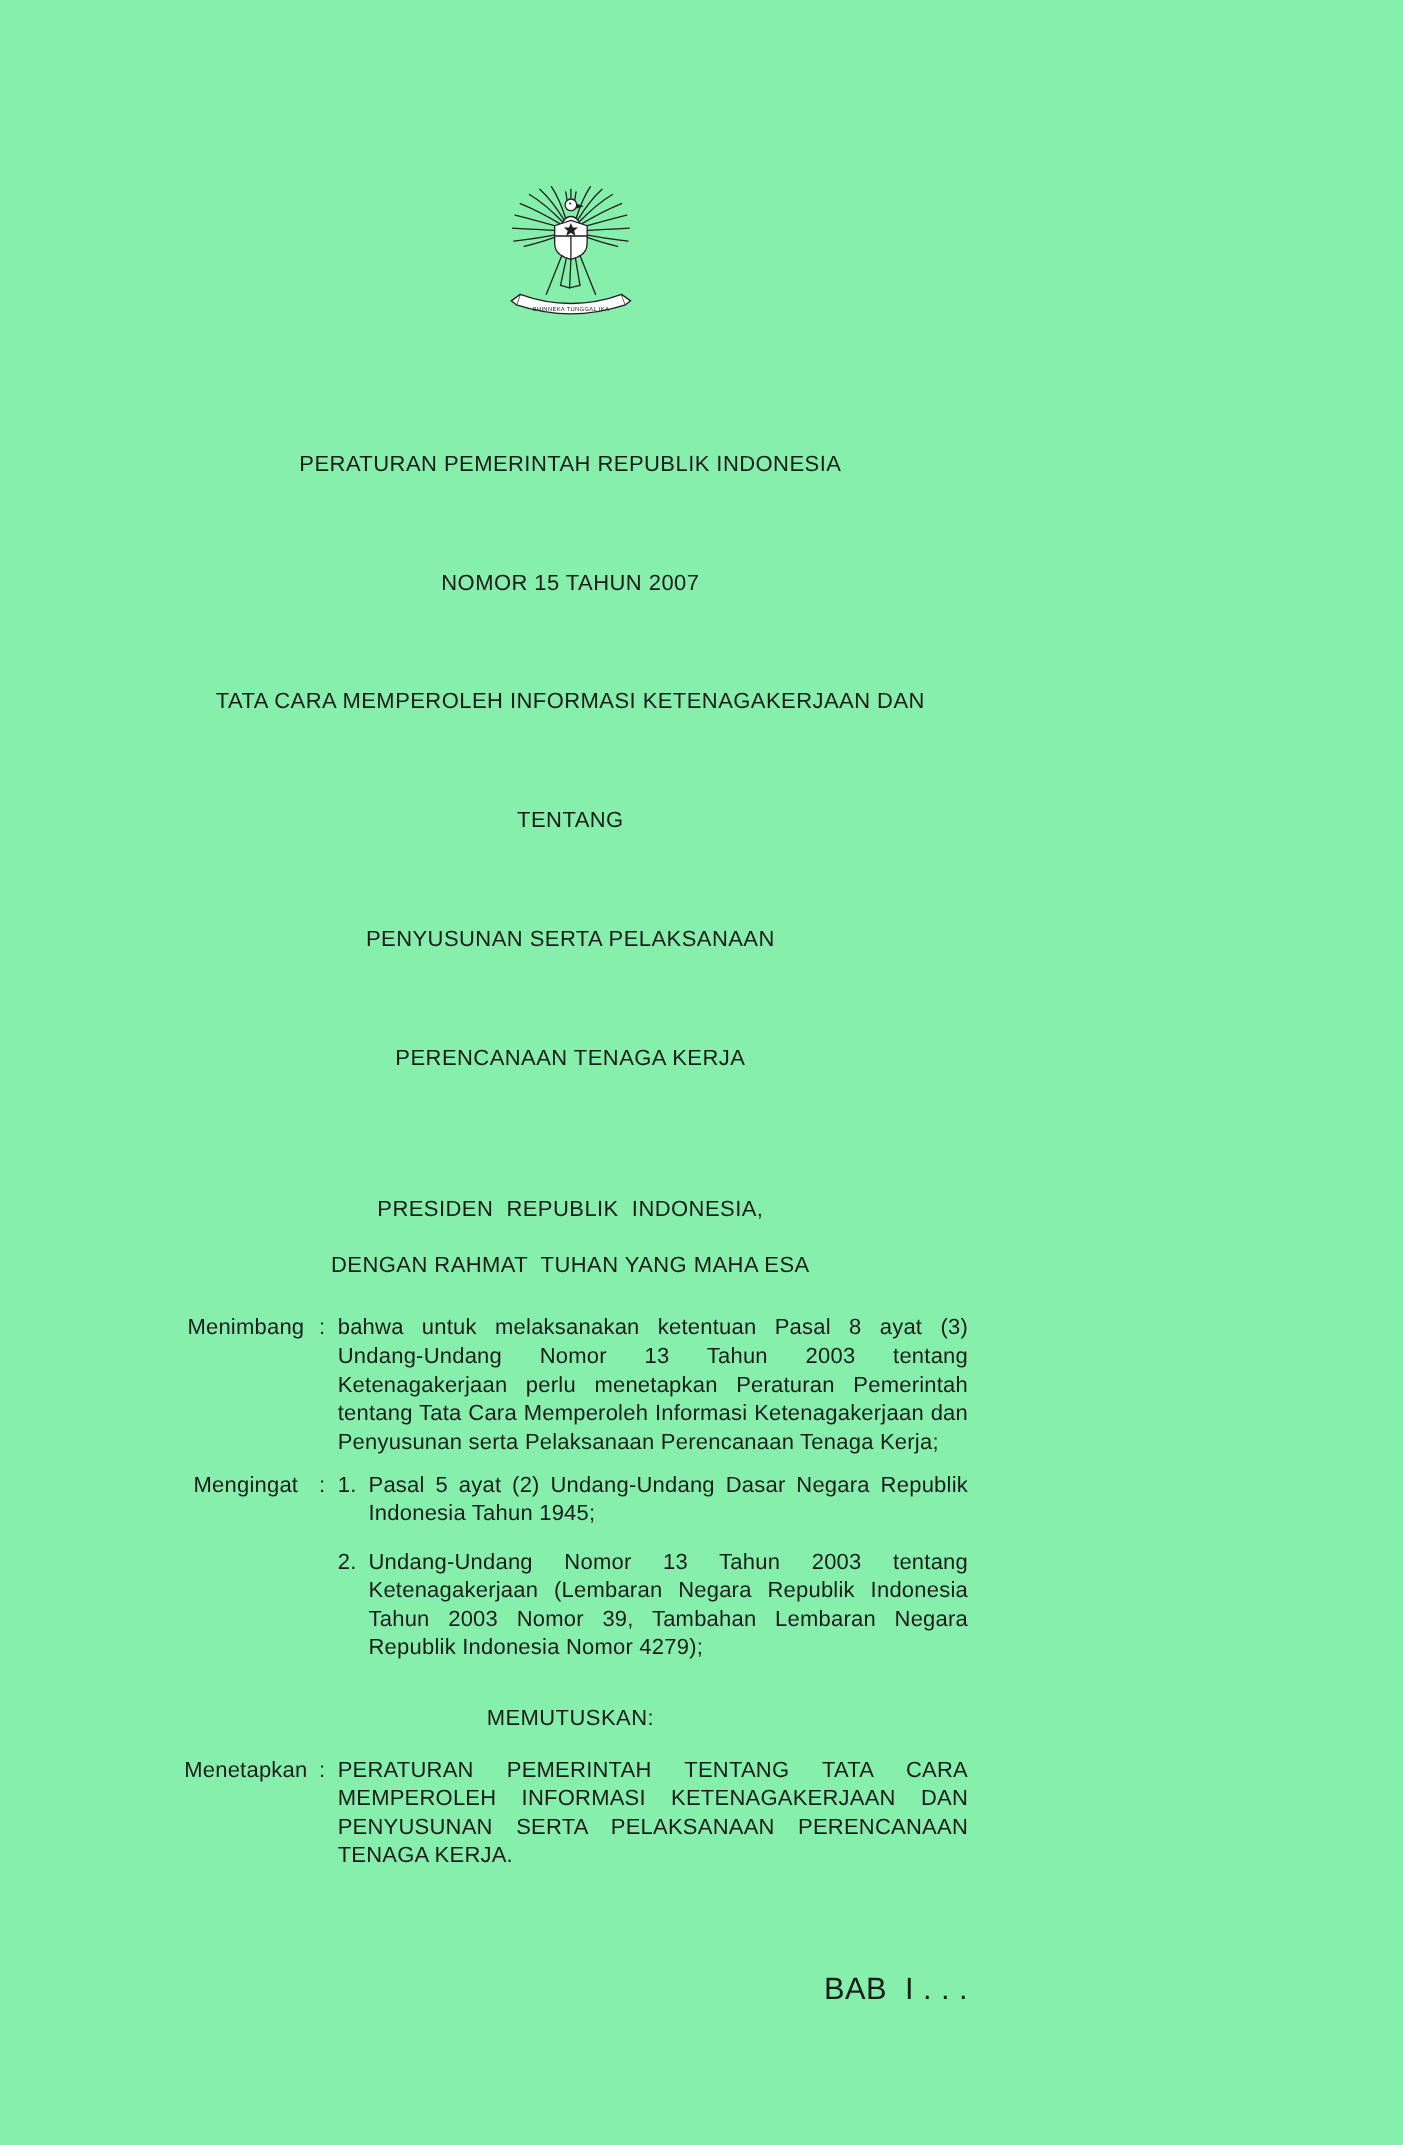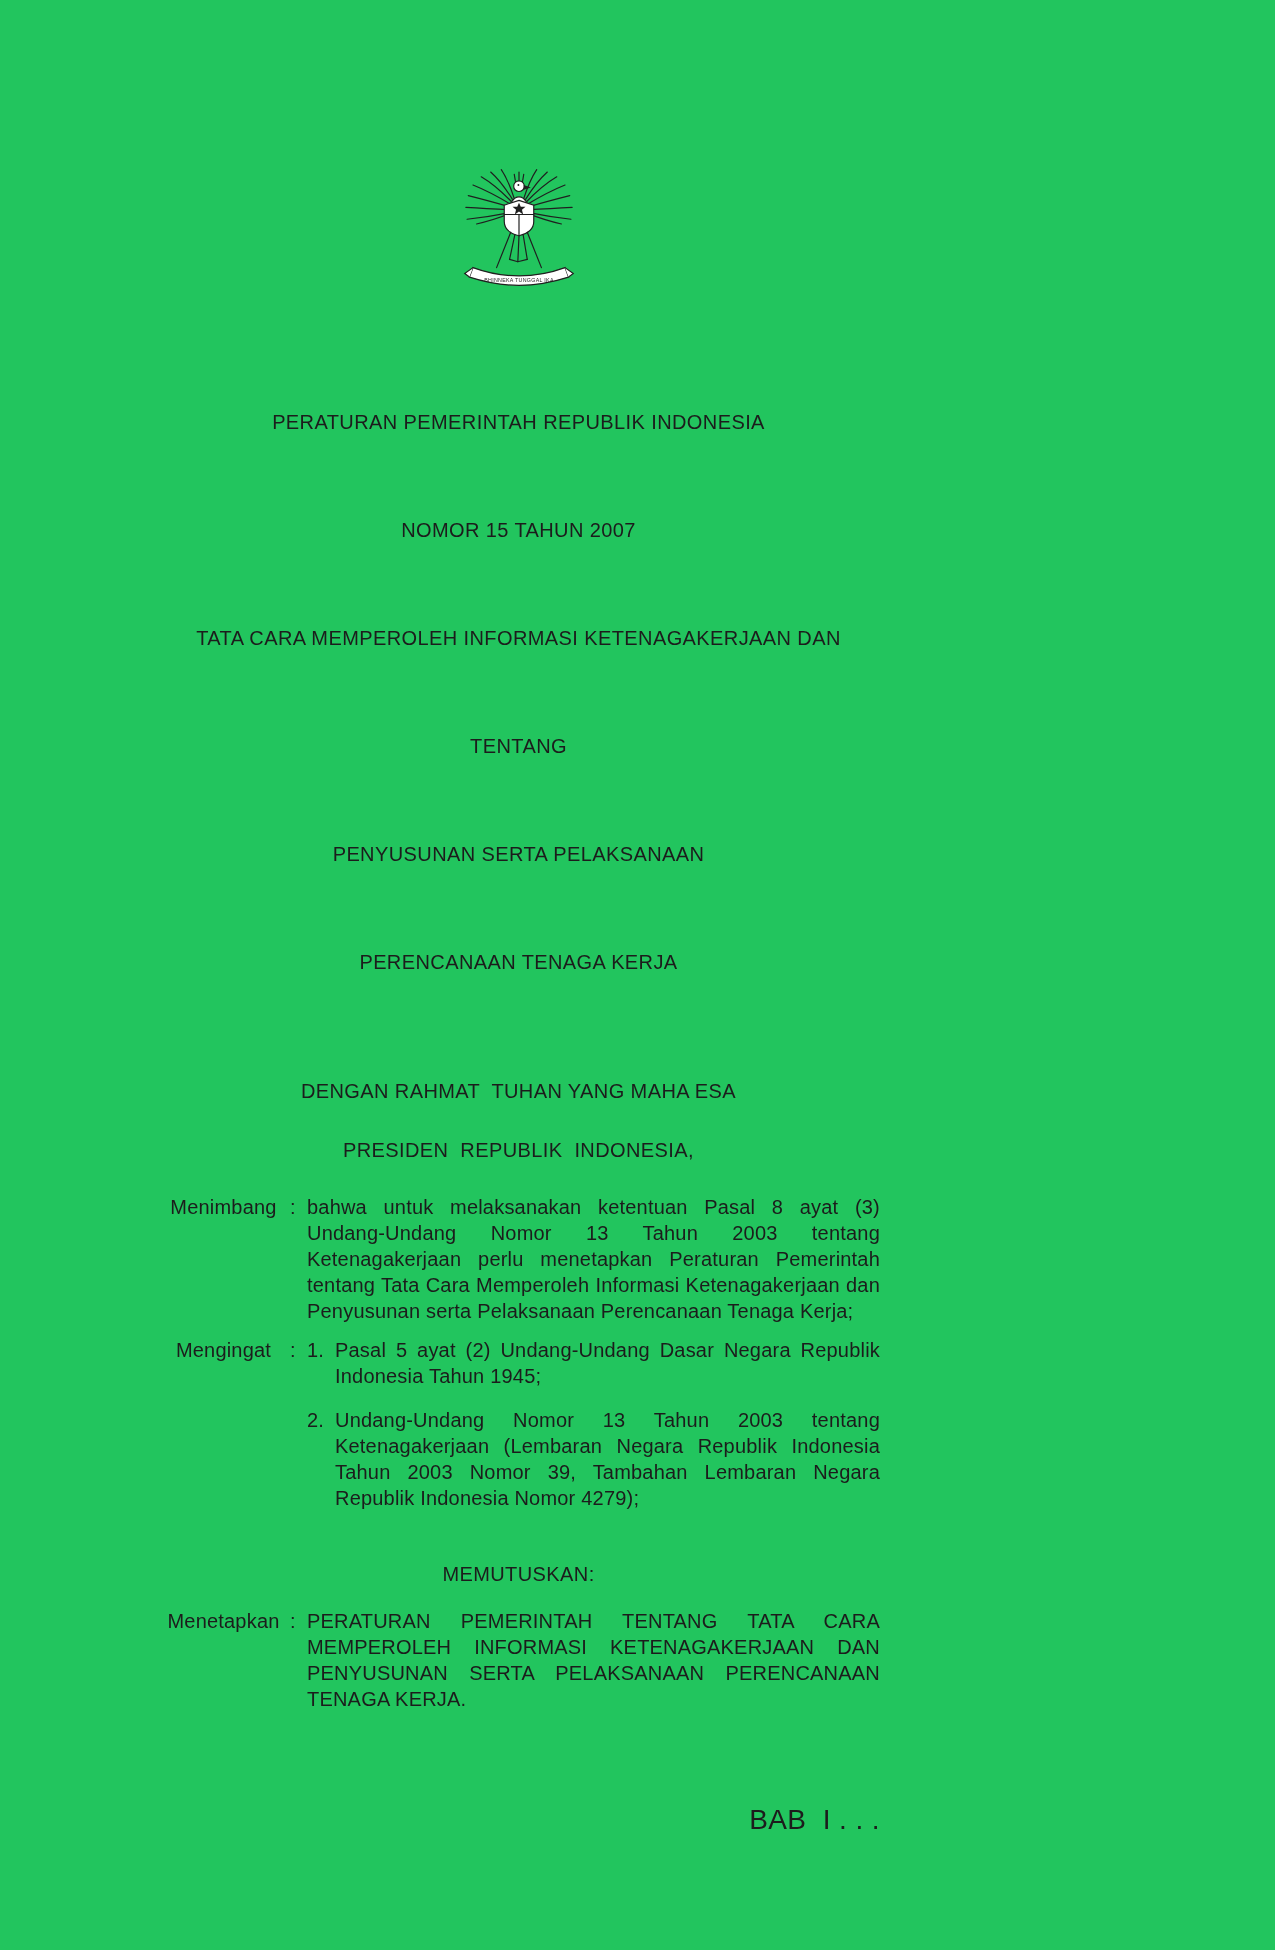--- a/index.html
+++ b/index.html
@@ -1,20 +1,20 @@
 <!DOCTYPE html>
 <html><head>
 <meta charset="utf-8">
 <style>
   html, body { margin: 0; padding: 0; background: #ffffff; }
   .page {
     position: relative;
     width: 1275px;
     height: 1950px;
-    background: #22c55e;
+    background: #86efac;
     color: #1c1c1c;
     font-family: "Liberation Sans", sans-serif;
     overflow: hidden;
   }
   .content {
     position: absolute;
     left: 157px;
     top: 0;
     width: 723px;
   }
@@ -34,21 +34,21 @@
     white-space: pre-wrap;
   }
   .center-line {
     text-align: center;
     font-size: 20px;
     letter-spacing: 0.4px;
     white-space: pre-wrap;
   }
   .blessing   { margin-top: 28px; }
   .president  { margin-top: 36px; }
-  .decision   { margin-top: 52px; }
+  .decision   { margin-top: 40px; }
 
   .clause {
     display: grid;
     grid-template-columns: 133px 17px 1fr;
     font-size: 20px;
     line-height: 26px;
     letter-spacing: 0.2px;
   }
   .clause-menimbang  { margin-top: 32px; }
   .clause-mengingat  { margin-top: 13px; }
@@ -159,23 +159,23 @@
 
     <div class="title-block">
       <div>PERATURAN PEMERINTAH REPUBLIK INDONESIA</div>
       <div>NOMOR 15 TAHUN 2007</div>
       <div>TATA CARA MEMPEROLEH INFORMASI KETENAGAKERJAAN DAN</div>
       <div>TENTANG</div>
       <div>PENYUSUNAN SERTA PELAKSANAAN</div>
       <div>PERENCANAAN TENAGA KERJA</div>
     </div>
 
+    <div class="center-line president">PRESIDEN  REPUBLIK  INDONESIA,</div>
+
     <div class="center-line blessing">DENGAN RAHMAT  TUHAN YANG MAHA ESA</div>
-
-    <div class="center-line president">PRESIDEN  REPUBLIK  INDONESIA,</div>
 
     <div class="clause clause-menimbang">
       <div class="clause-label">Menimbang</div>
       <div class="clause-colon">:</div>
       <div class="clause-body">bahwa untuk melaksanakan ketentuan Pasal 8 ayat (3) Undang-Undang Nomor 13 Tahun 2003 tentang Ketenagakerjaan perlu menetapkan Peraturan Pemerintah tentang Tata Cara Memperoleh Informasi Ketenagakerjaan dan Penyusunan serta Pelaksanaan Perencanaan Tenaga Kerja;</div>
     </div>
 
     <div class="clause clause-mengingat">
       <div class="clause-label">Mengingat</div>
       <div class="clause-colon">:</div>

